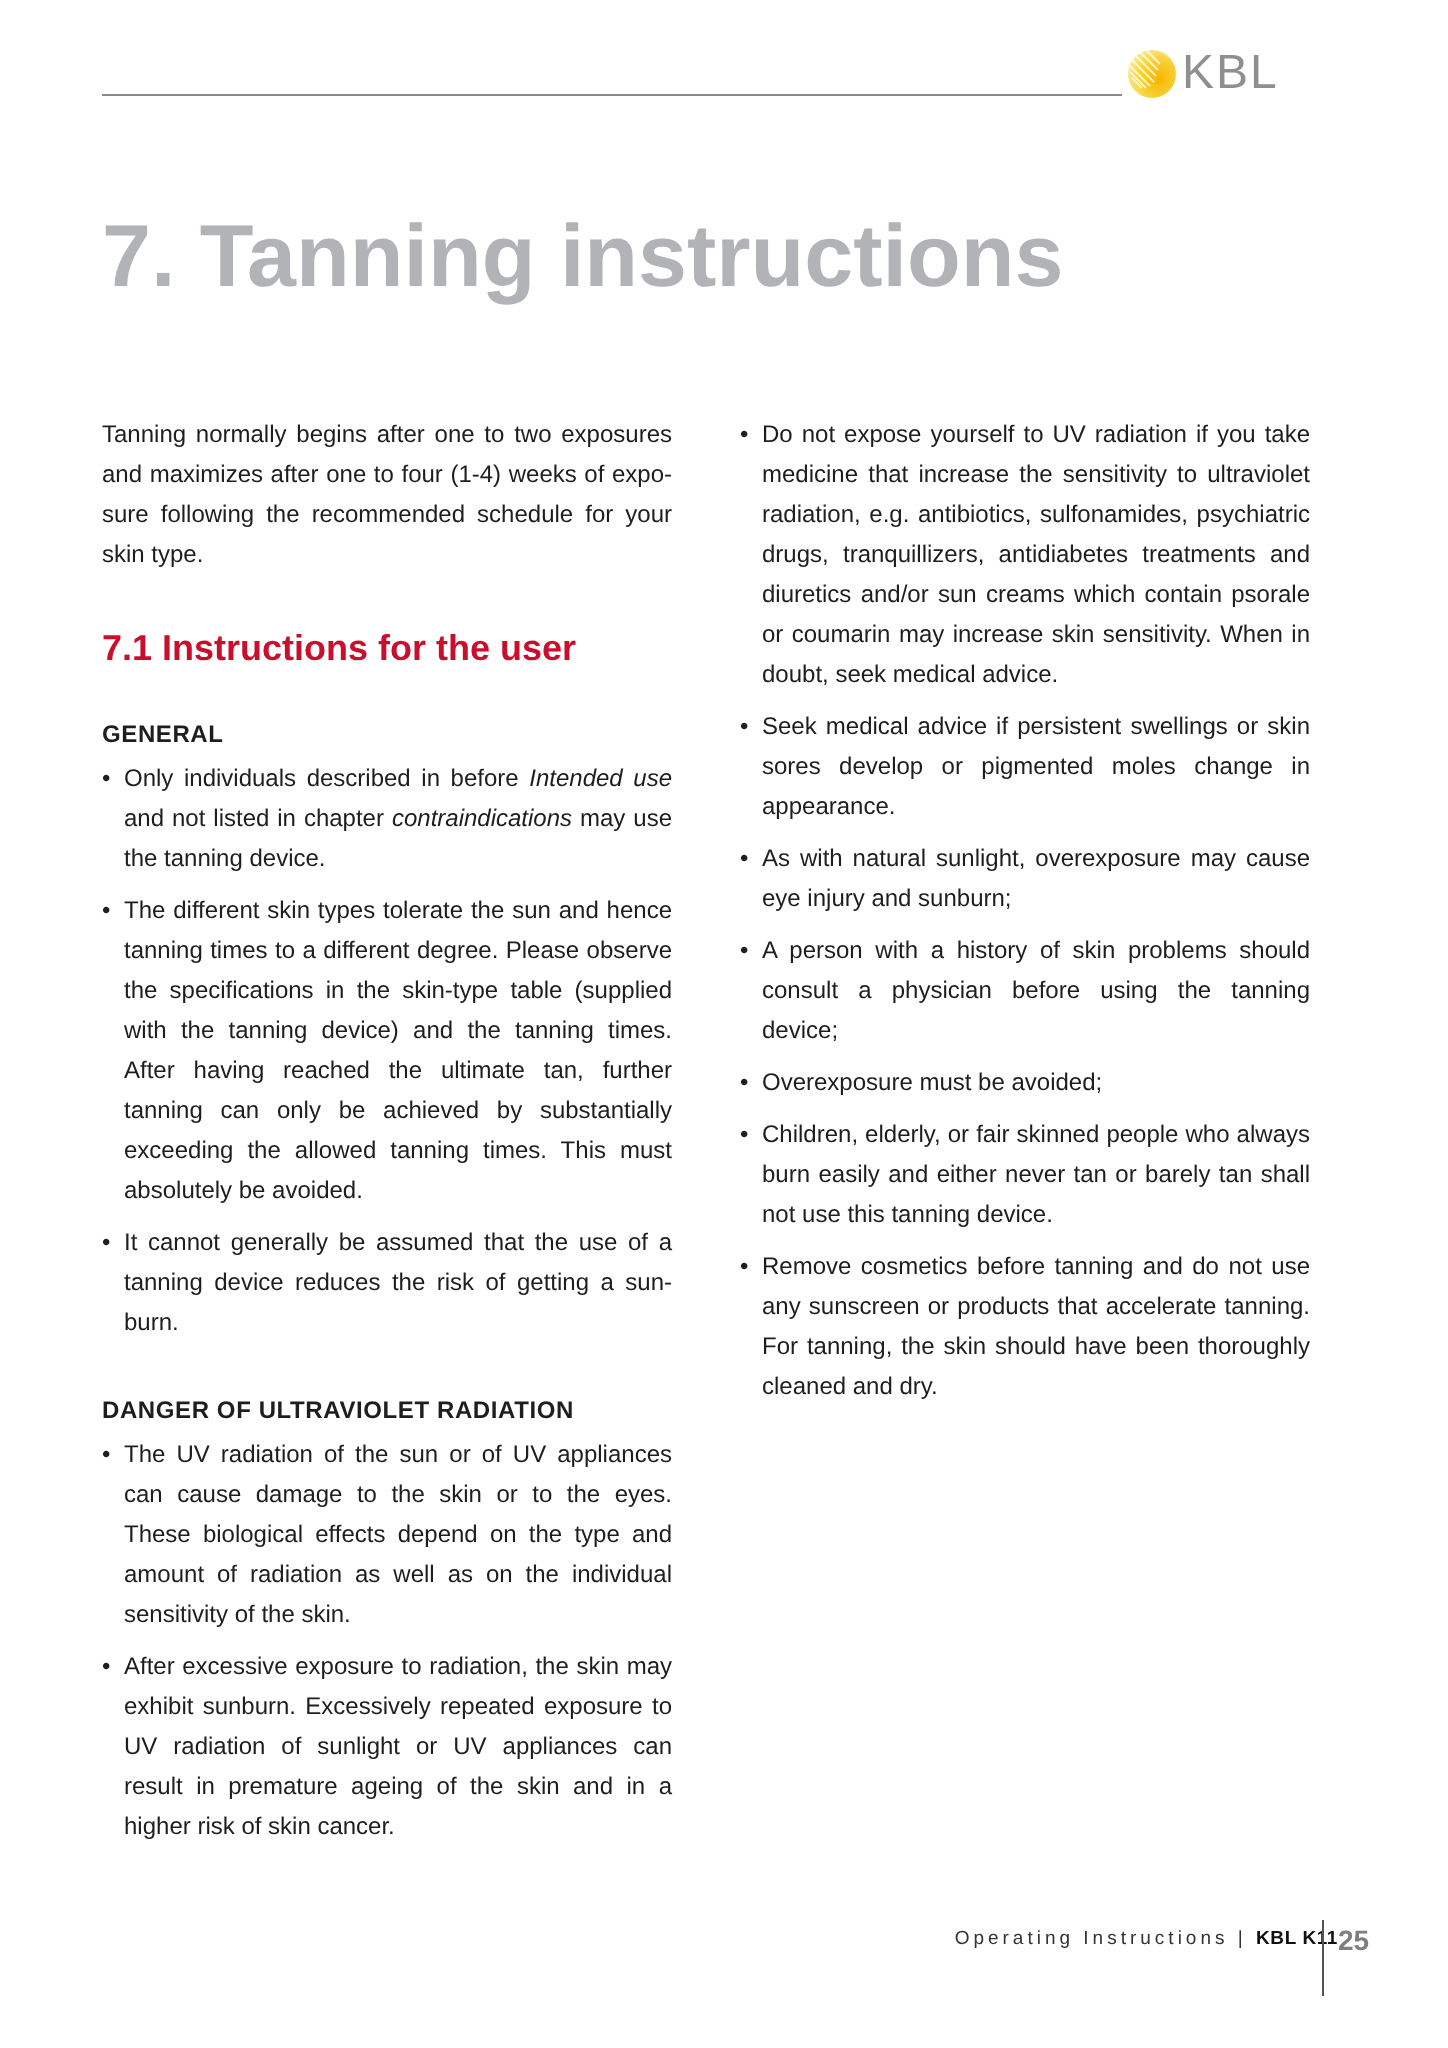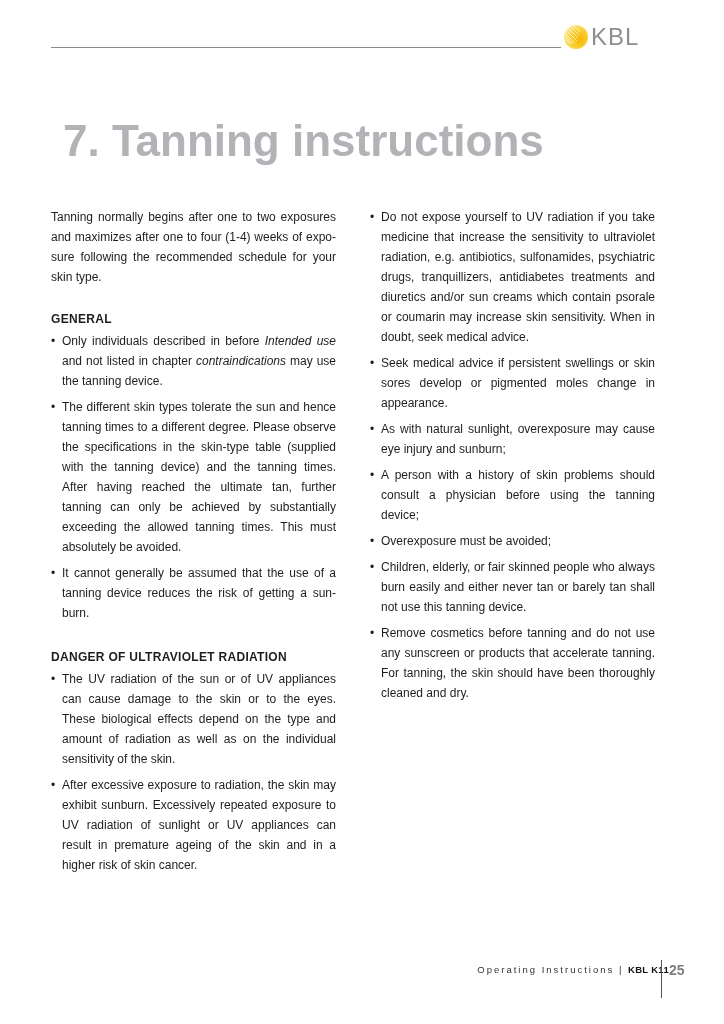--- a/index.html
+++ b/index.html
@@ -2,21 +2,21 @@
 <html><head>
 <meta charset="utf-8">
 <style>
   html, body { margin: 0; padding: 0; background: #ffffff; }
   body { width: 724px; height: 1024px; position: relative; overflow: hidden;
          font-family: "Liberation Sans", sans-serif; color: #1e1e1e; }
   .header-rule { position: absolute; left: 51px; top: 47px; width: 510px; height: 1px; background: #8a8a8a; }
   .logo { position: absolute; left: 563px; top: 22px; height: 30px; display: flex; align-items: center; }
   .logo-sun { width: 26px; height: 26px; display: block; }
   .logo-text { font-size: 24px; color: #8f8f8f; letter-spacing: 1px; margin-left: 2px; line-height: 30px; font-weight: normal; }
-  .page-title { position: absolute; left: 51px; top: 101px; margin: 12px; font-size: 44px; font-weight: bold; color: #b1b3b6; letter-spacing: 0px; line-height: 56px; }
+  .page-title { position: absolute; left: 51px; top: 101px; margin: 0; font-size: 44px; font-weight: bold; color: #b1b3b6; letter-spacing: 0px; line-height: 56px; }
   .col { position: absolute; top: 207px; width: 285px; font-size: 12px; line-height: 20px; }
   .col-left { left: 51px; }
   .col-right { left: 370px; }
   p { margin: 0; text-align: justify; }
   .section-heading { margin: 26px 0 0 0; font-size: 18px; font-weight: bold; color: #c8102e; line-height: 22px; }
   .section-sub { margin: 0; }
   .subhead { margin: 22px 0 2px 0; font-size: 12px; font-weight: bold; letter-spacing: 0.3px; line-height: 20px; }
   .subhead.danger { margin-top: 24px; }
   ul { list-style: none; margin: 0; padding: 0; }
   li { position: relative; padding-left: 11px; margin-bottom: 6px; text-align: justify; }
@@ -52,20 +52,21 @@
     </g>
   </svg>
   <span class="logo-text">KBL</span>
 </div>
 
 <h1 class="page-title">7. Tanning instructions</h1>
 
 <div class="col col-left">
   <p>Tanning normally begins after one to two exposures and maximizes after one to four (1-4) weeks of expo-sure following the recommended schedule for your skin type.</p>
 
+  <h2 class="section-heading" style="color: rgb(200, 16, 46);">7.1 Instructions for the user</h2>
 
   <h3 class="subhead">GENERAL</h3>
   <ul>
     <li>
       <span class="bullet">•</span>
       <span><span>Only individuals described in before </span><em>Intended use</em><span> and not listed in chapter </span><em>contraindications</em><span> may use the tanning device.</span></span>
     </li>
     <li>
       <span class="bullet">•</span>
       <span>The different skin types tolerate the sun and hence tanning times to a different degree. Please observe the specifications in the skin-type table (supplied with the tanning device) and the tanning times. After having reached the ultimate tan, further tanning can only be achieved by substantially exceeding the allowed tanning times. This must absolutely be avoided.</span>

